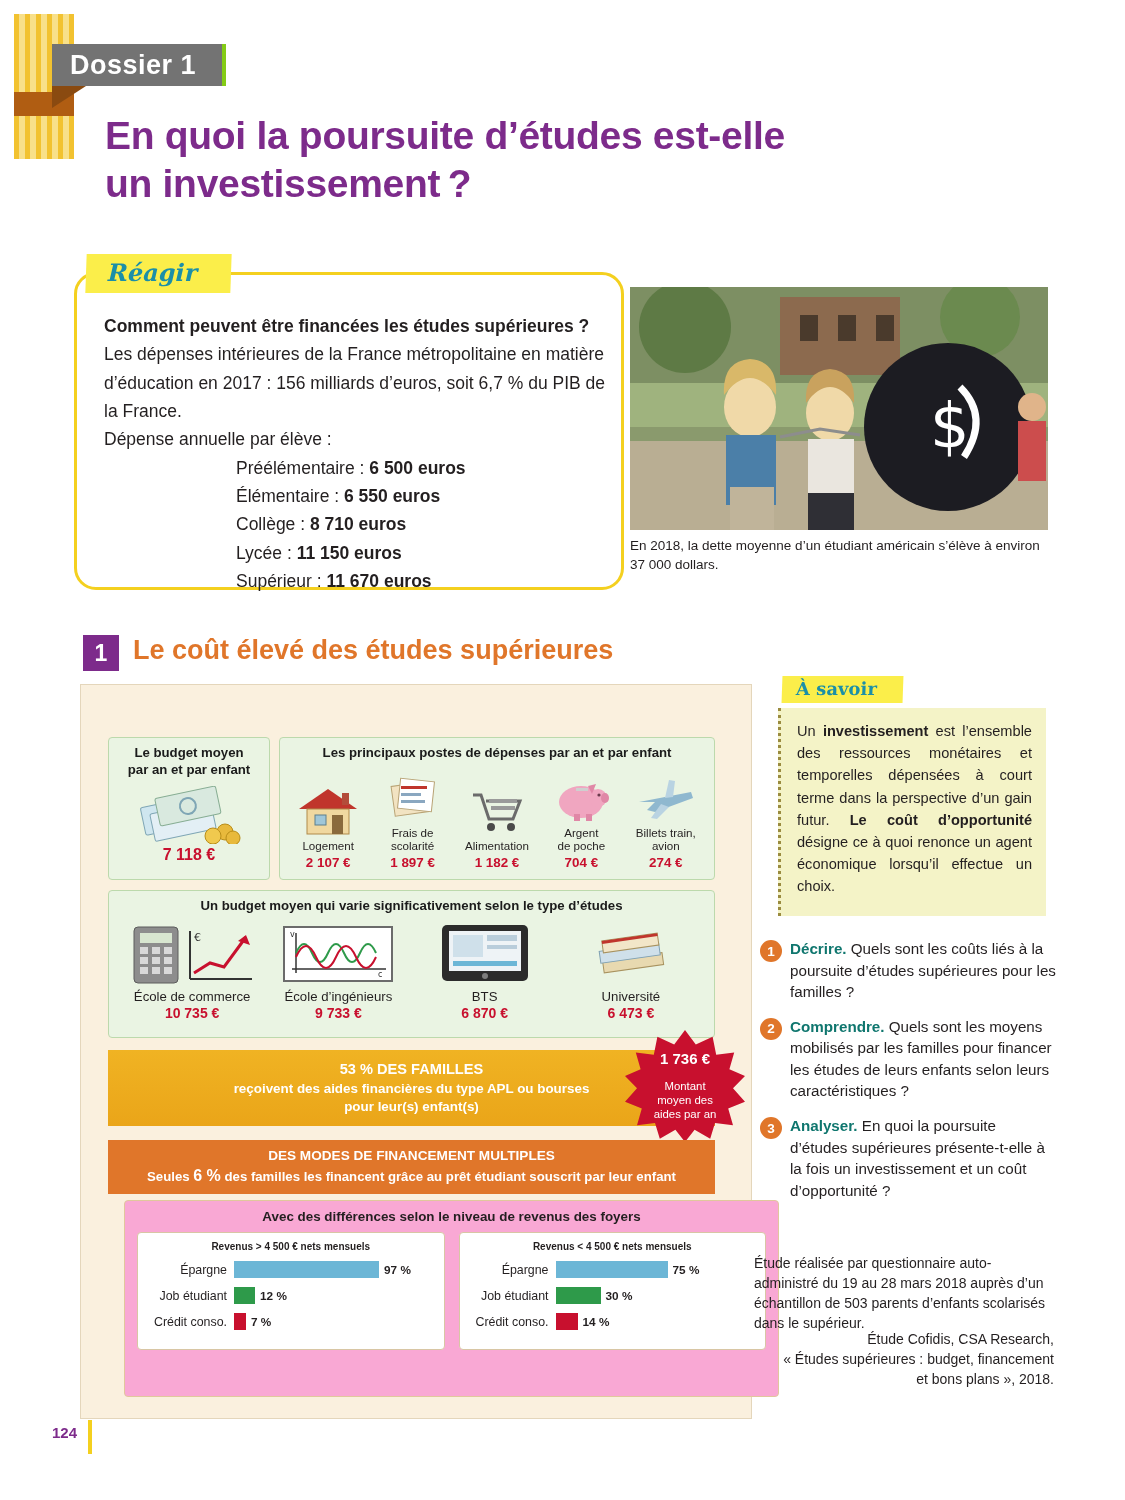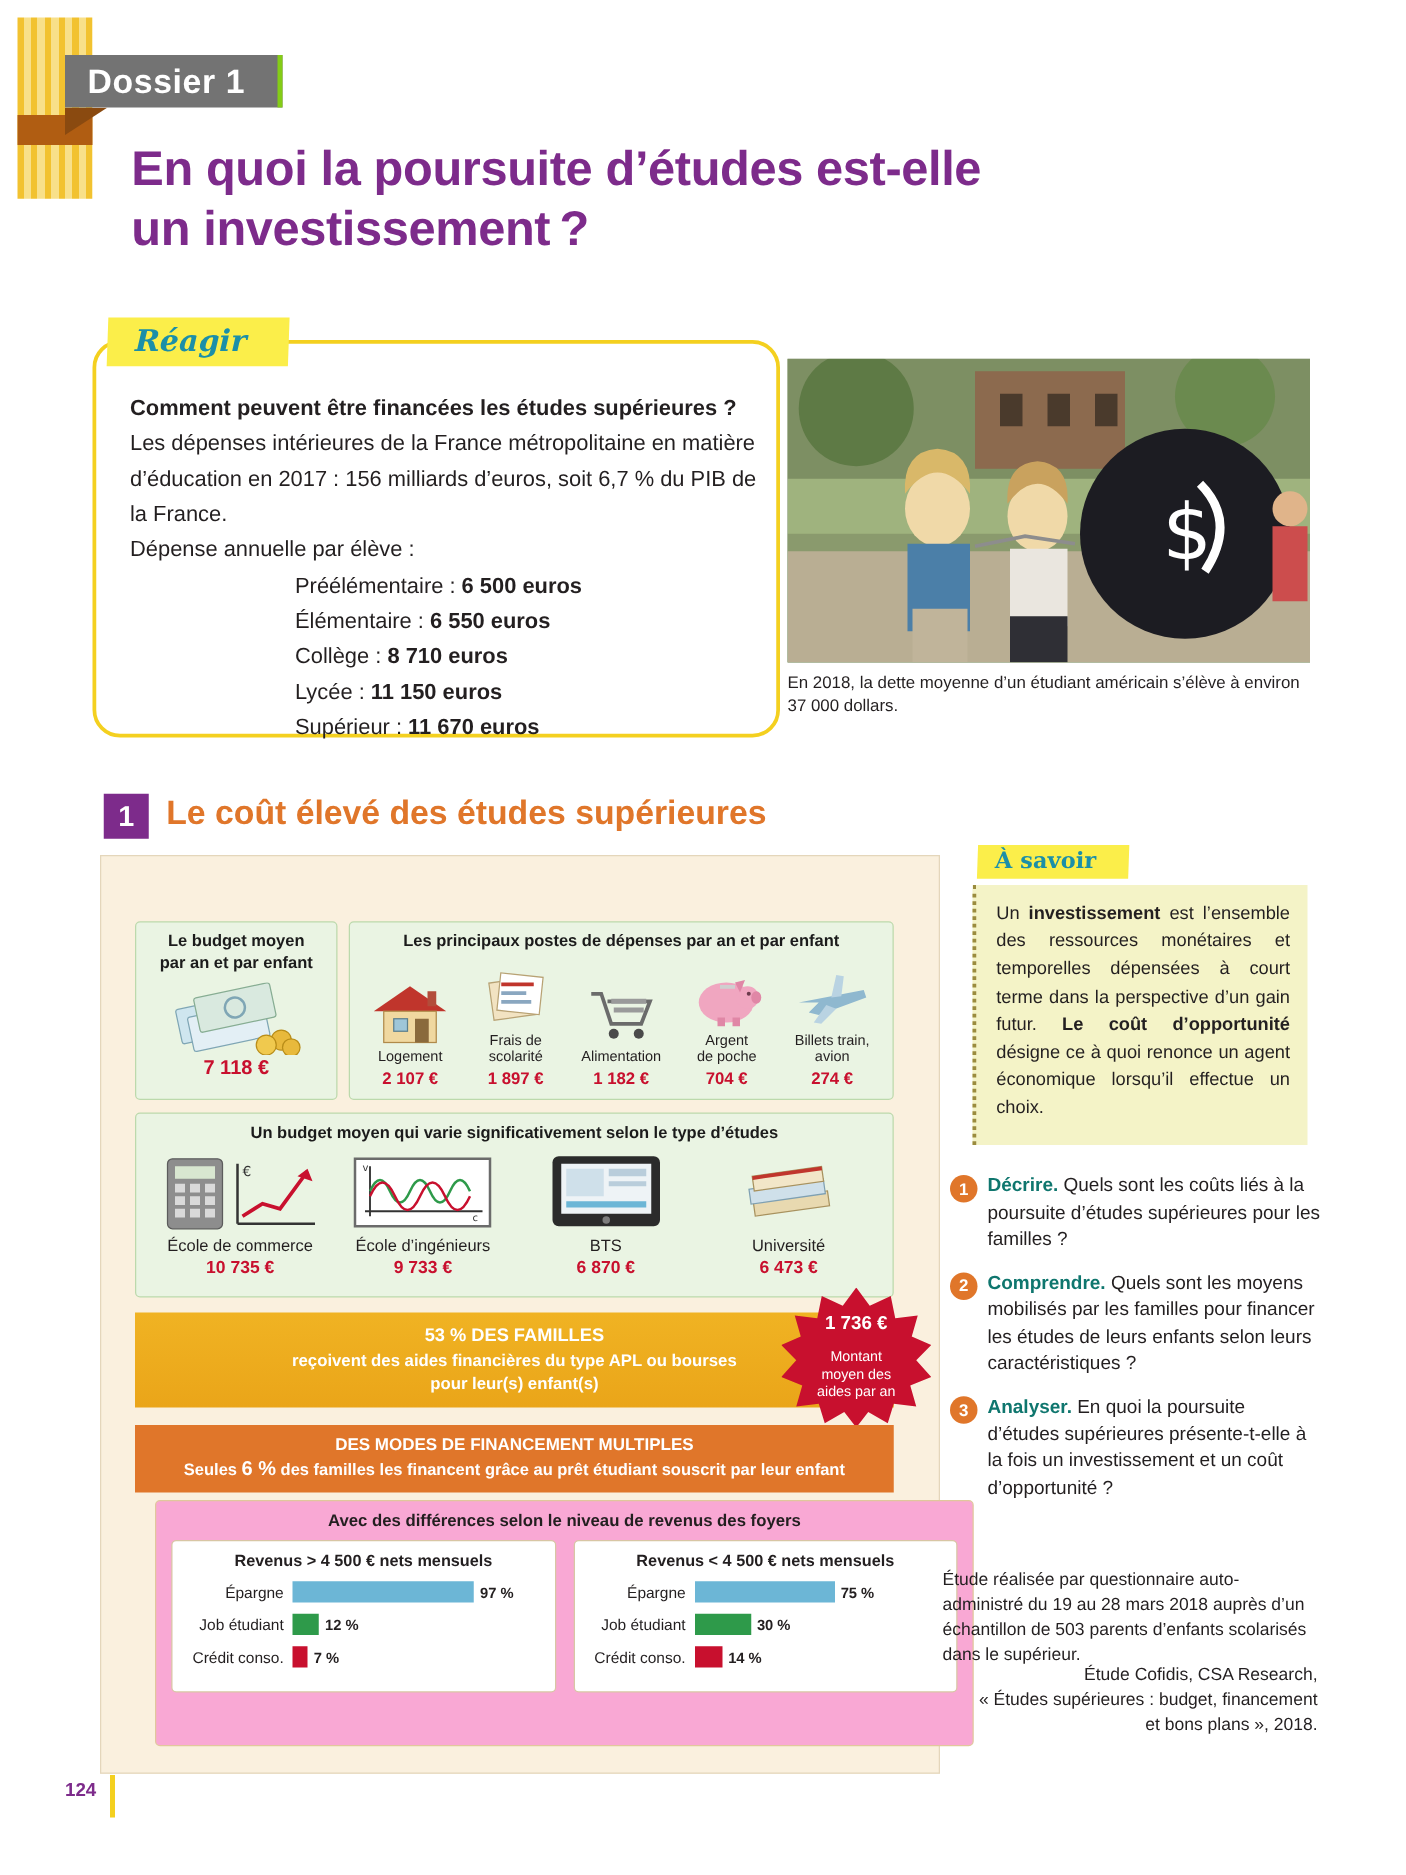--- a/index.html
+++ b/index.html
@@ -158,21 +158,21 @@
   .p-diff {
     position:absolute; left:27px; top:515px; width:655px; height:197px;
     background:#f9a8d4; border:1px solid #e1c79c; border-radius:4px;margin-left:16px;
   }
   .diff-title { text-align:center; font-size:13.4px; font-weight:bold; padding-top:8px; }
   .diff-cols { display:flex; gap:14px; padding:8px 12px 0 12px; }
   .diff-card {
     flex:1; background:#ffffff; border:1px solid #d8c6a4; border-radius:4px;
     padding:8px 10px 10px 10px;
   }
-  .diff-card h4 { margin:0 0 9px 0; font-size:13px; text-align:center; font-weight:bold; }
+  .diff-card h4 { margin:0 0 9px 0; font-size:10px; text-align:center; font-weight:bold; }
   .bar-row { display:flex; align-items:center; margin-bottom:9px; }
   .bar-label { width:86px; font-size:12.4px; text-align:right; padding-right:7px; }
   .bar-track { flex:1; display:flex; align-items:center; }
   .bar { height:17px; }
   .bar-val { font-size:11.8px; font-weight:bold; margin-left:5px; }
   .bar.epargne { background:#6cb6d6; }
   .bar.job { background:#2e9a4a; }
   .bar.credit { background:#c8102e; }
 
   

